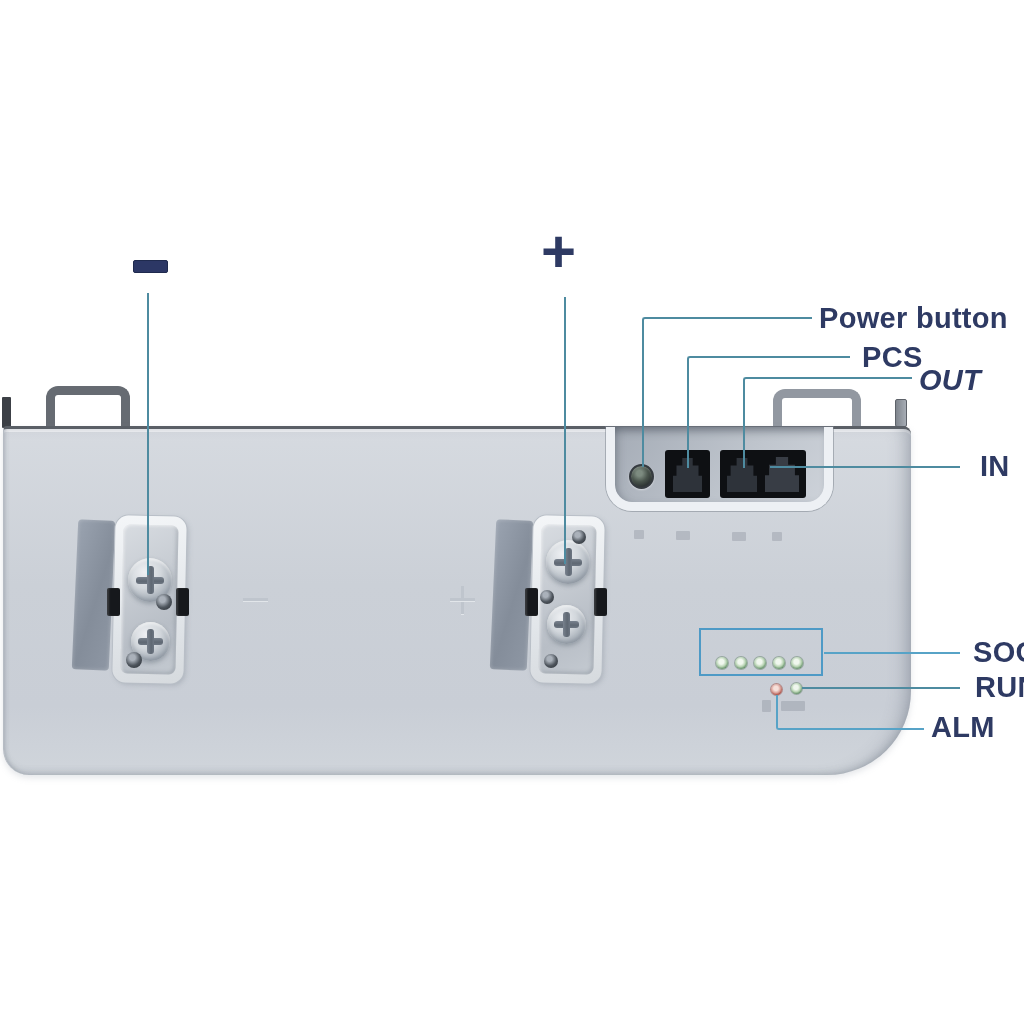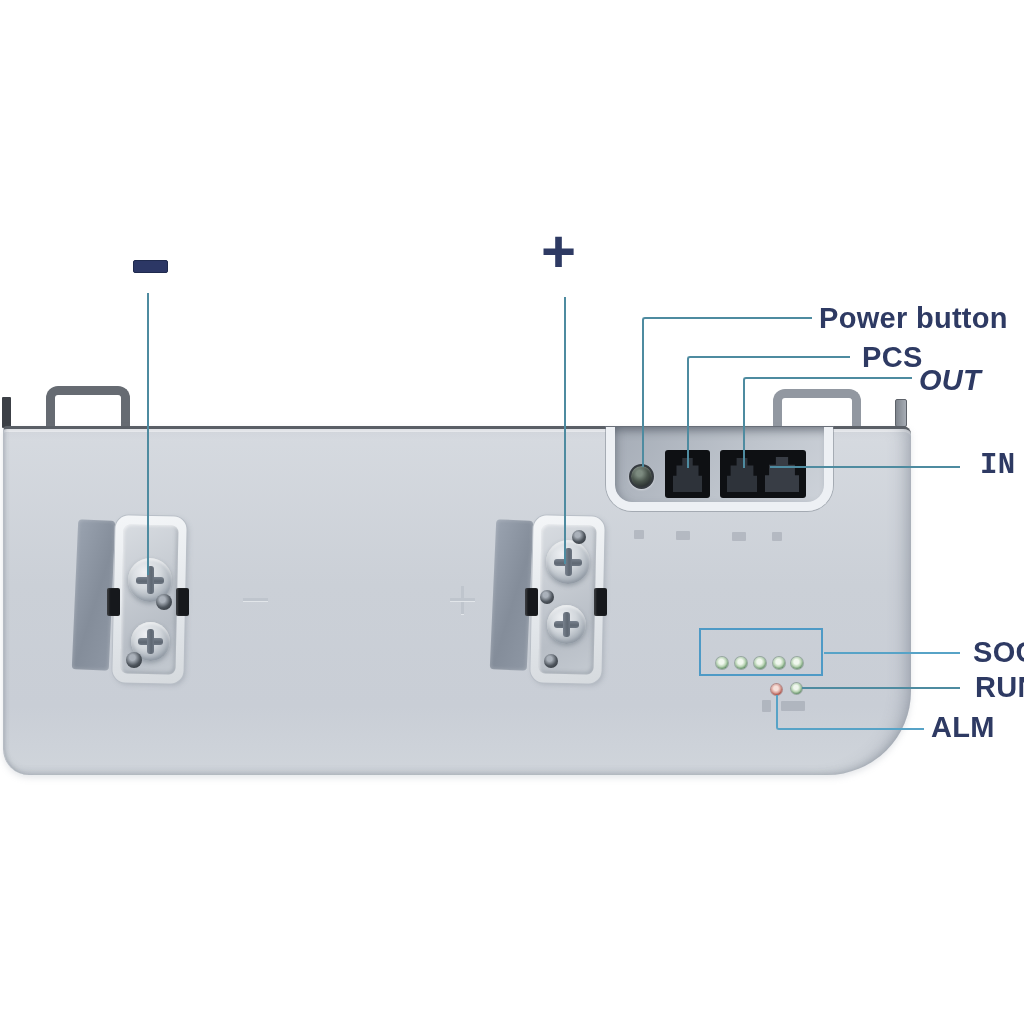--- a/index.html
+++ b/index.html
@@ -124,21 +124,21 @@
   .line-soc{left:824px;top:652px;width:136px;height:2px;background:#57a3c7;}
   .line-run{left:802px;top:687px;width:158px;height:2px;}
   .line-alm{left:776px;top:695px;width:148px;height:35px;}
 
   
   .callout-label{z-index:31;font-weight:700;font-size:29px;line-height:30px;color:#2e3a63;
     letter-spacing:.3px;white-space:nowrap;}
   .lbl-power{left:819px;top:303px;}
   .lbl-pcs{left:862px;top:342px;}
   .lbl-out{left:919px;top:365px;font-style:italic;}
-  .lbl-in{left:980px;top:451px;font-family:Liberation Mono, monospace;}
+  .lbl-in{left:980px;top:451px;}
   .lbl-soc{left:973px;top:637px;}
   .lbl-run{left:975px;top:672px;}
   .lbl-alm{left:931px;top:712px;}
   .sym-plus{left:541px;top:222px;font-weight:700;font-size:60px;line-height:60px;color:#2e3a63;z-index:31;}
   .sym-minus{left:133px;top:260px;width:35px;height:13px;background:#2c3765;border:1px solid #1f2a4e;
     border-radius:2px;z-index:31;}
 </style>
 </head>
 <body>
 

